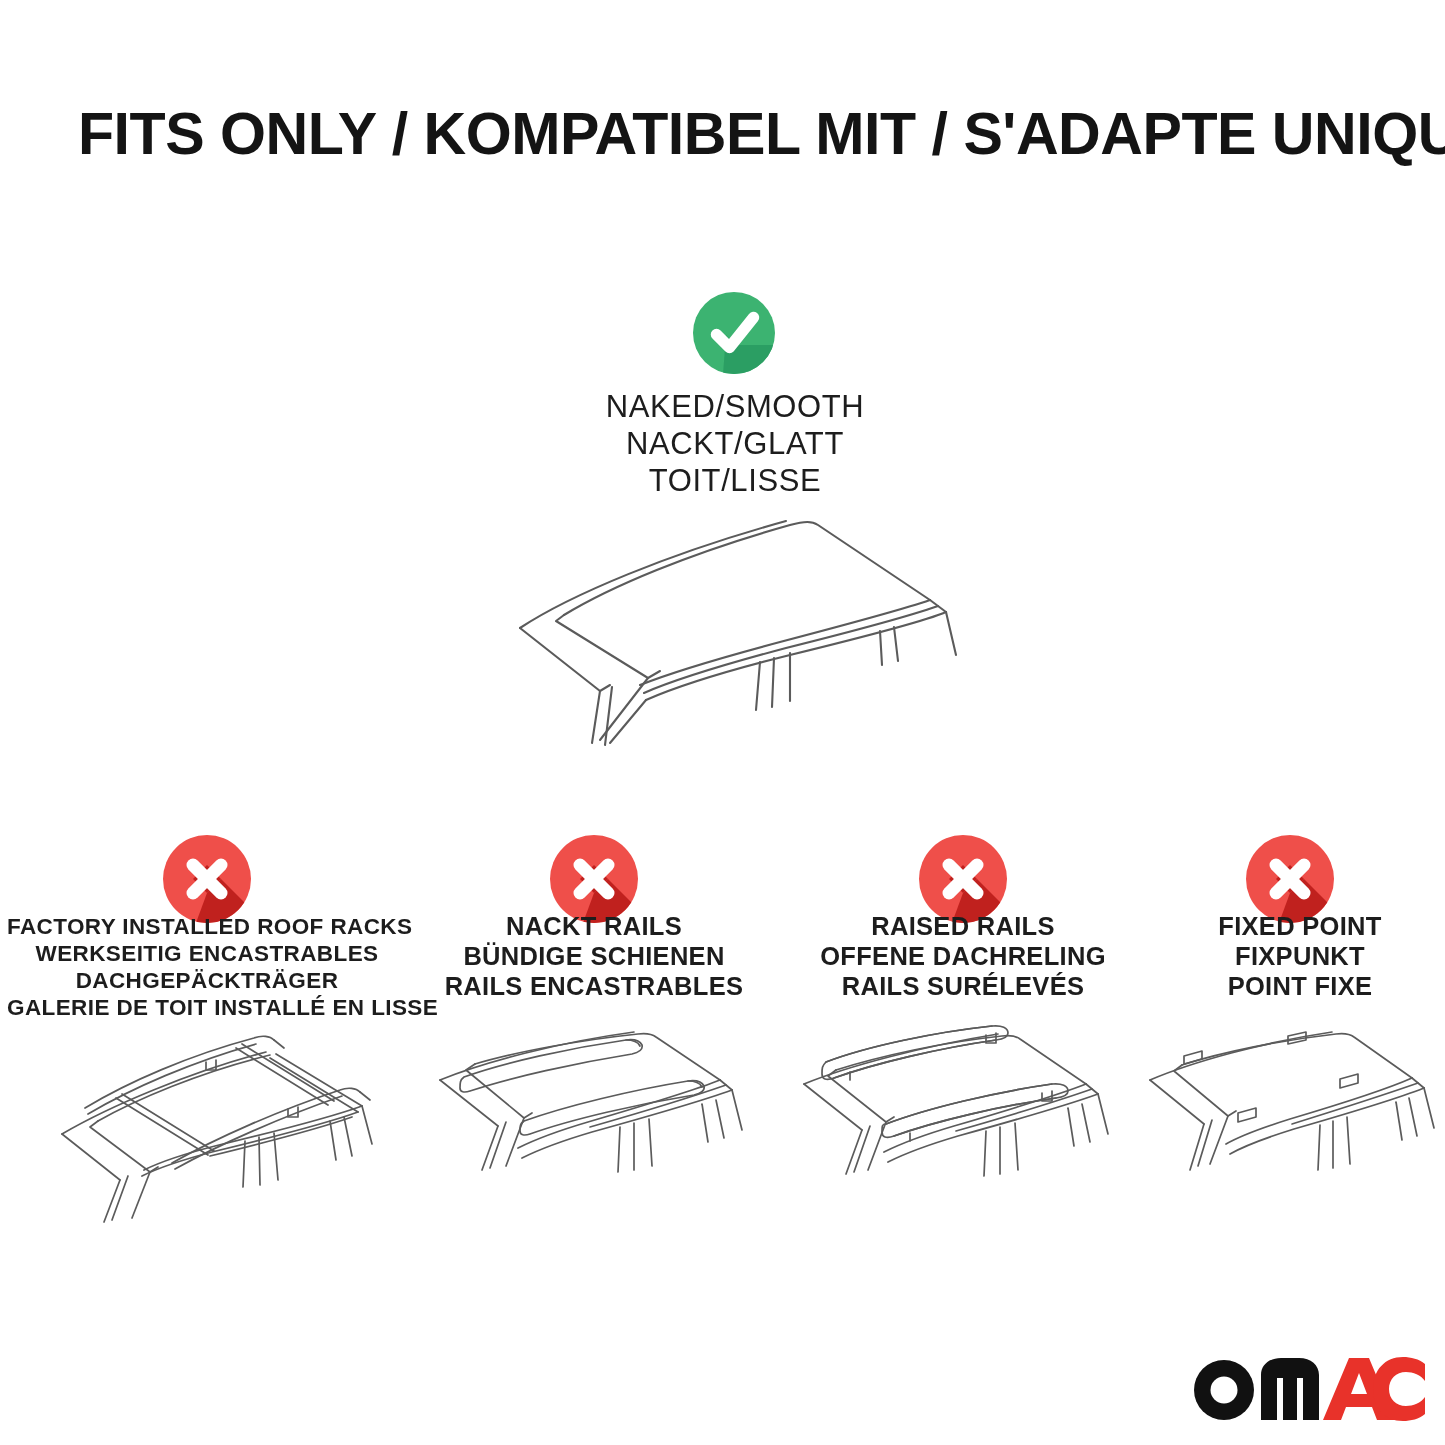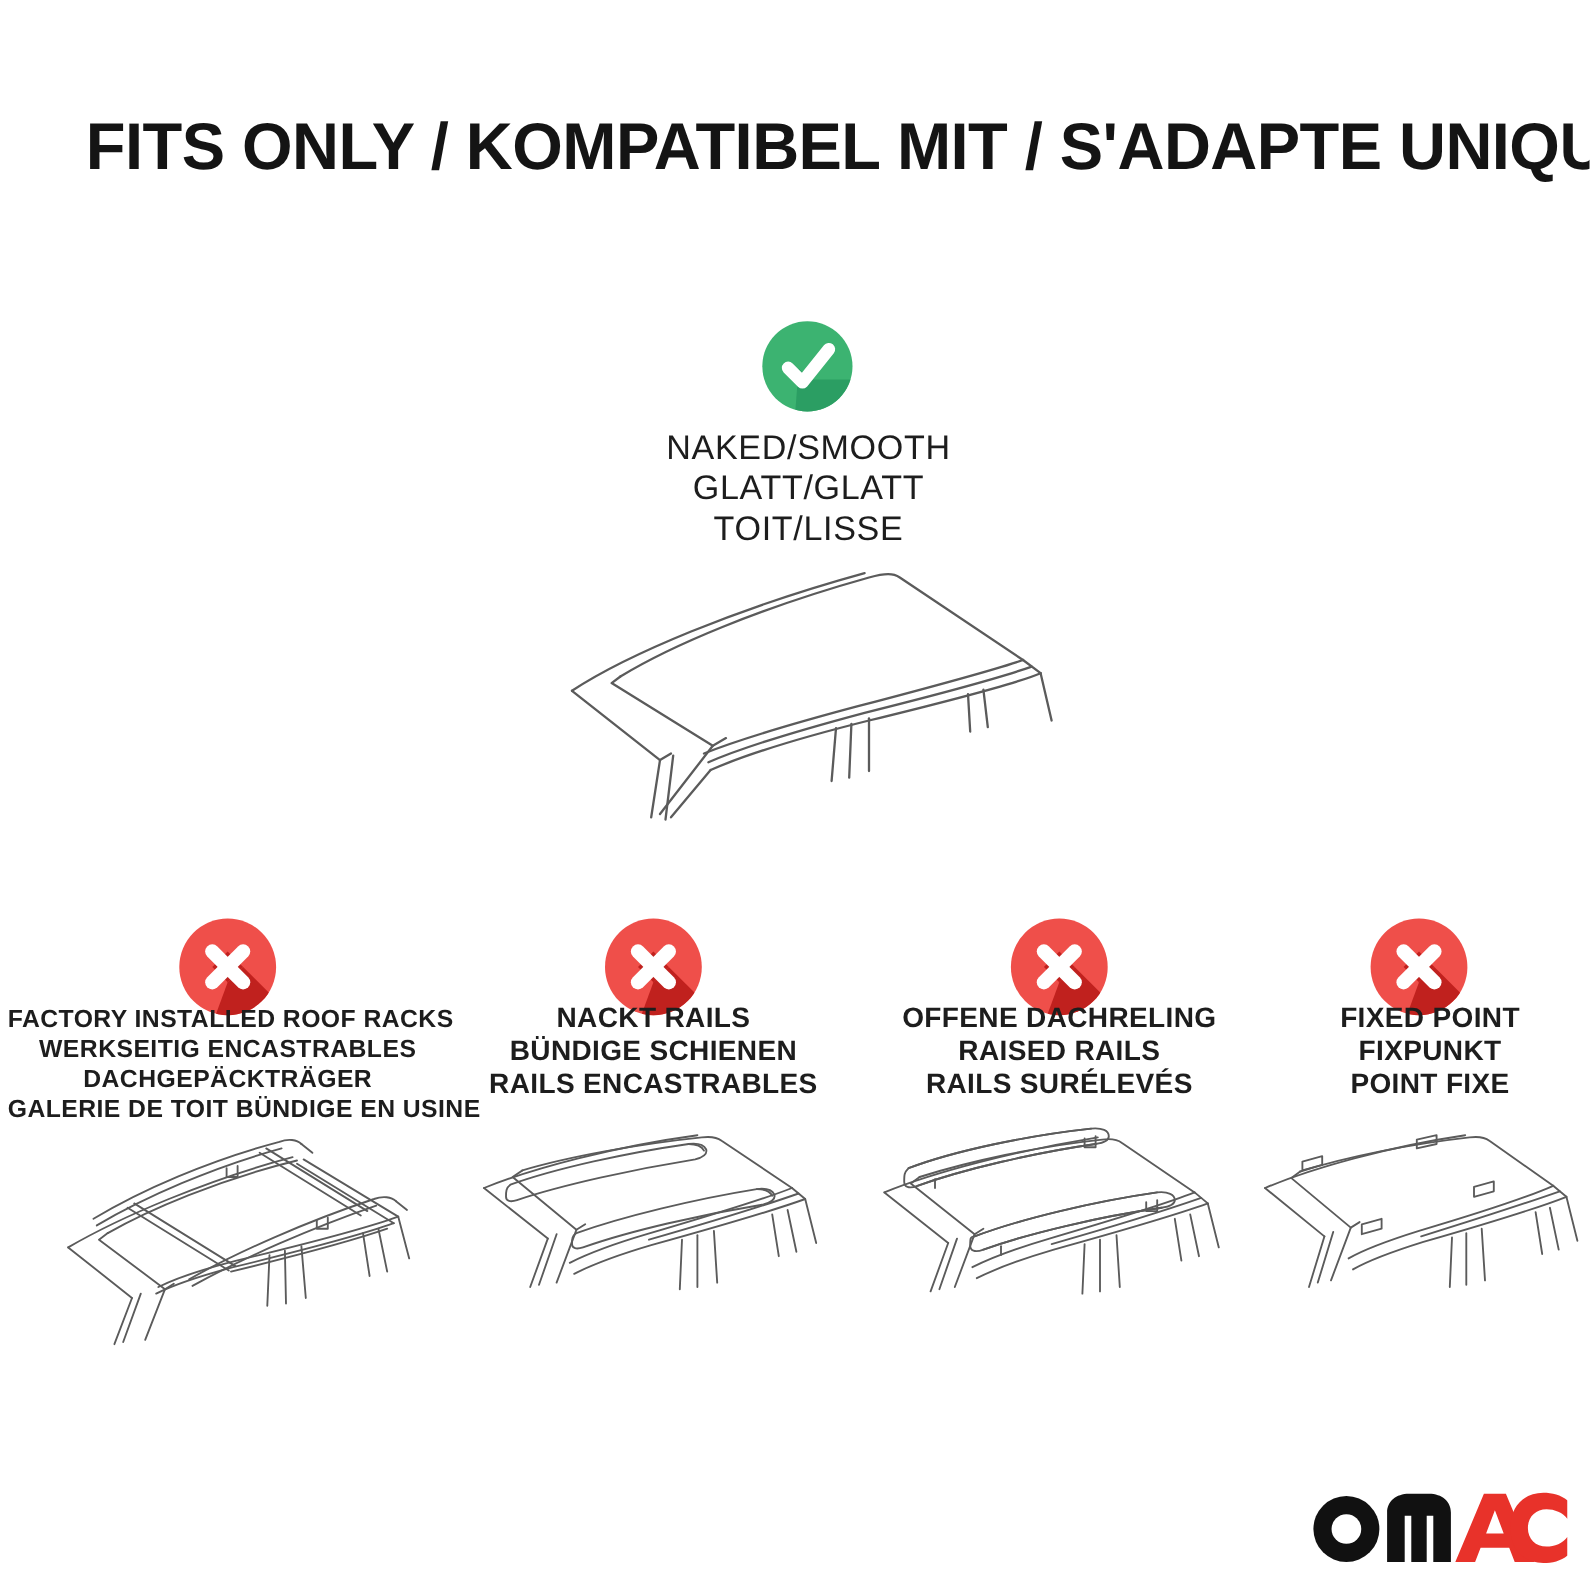--- a/index.html
+++ b/index.html
@@ -88,21 +88,21 @@
       <circle cx="42" cy="42" r="41" fill="#3cb371"></circle>
       <g clip-path="url(#ckclip)">
         <path d="M34 44 L44 54 L92 54 L92 96 L30 96 Z" fill="#2a9d62" opacity="0.95"></path>
       </g>
       <path d="M24.5 43.5 L37.5 56.5 L61.5 26.5" fill="none" stroke="#ffffff" stroke-width="11.5" stroke-linecap="round" stroke-linejoin="round"></path>
     </svg>
   </div>
 
   <div class="label label-ok" style="left:475px; top:388px; width:520px;">
     <span class="ln">NAKED/SMOOTH</span>
-    <span class="ln">GLATT/GLATT</span>
+    <span class="ln">NACKT/GLATT</span>
     <span class="ln">TOIT/LISSE</span>
   </div>
 
   <div class="art" style="left:460px; top:495px;">
     <svg width="540" height="255" viewBox="0 0 540 255">
       <g fill="none" stroke="#5b5b5b" stroke-width="2.1" stroke-linecap="round" stroke-linejoin="round">
 
         <path d="M104 120 C150 92 230 58 330 30 C345 26 352 26 358 30 L470 105"></path>
         <path d="M470 105 L486 117"></path>
         <path d="M60 133 C110 100 210 58 326 26"></path>
@@ -146,21 +146,21 @@
         <line x1="30" y1="30" x2="58" y2="58"></line>
         <line x1="58" y1="30" x2="30" y2="58"></line>
       </g>
     </svg>
   </div>
 
   <div class="label label-sm" style="left:7px; top:913px; width:400px;">
     <span class="ln">FACTORY INSTALLED ROOF RACKS</span>
     <span class="ln">WERKSEITIG ENCASTRABLES</span>
     <span class="ln">DACHGEPÄCKTRÄGER</span>
-    <span class="ln">GALERIE DE TOIT BÜNDIGE EN USINE</span>
+    <span class="ln">GALERIE DE TOIT INSTALLÉ EN LISSE</span>
   </div>
 
   <div class="art" style="left:40px; top:1022px;">
     <svg width="360" height="220" viewBox="0 0 360 220">
       <g fill="none" stroke="#5b5b5b" stroke-width="1.7" stroke-linecap="round" stroke-linejoin="round">
 
         <path d="M58 99 C95 78 160 50 230 33"></path>
         <path d="M22 112 C70 84 150 50 226 30"></path>
         <path d="M58 99 L50 105 L110 150 L118 145"></path>
         <path d="M22 112 L80 158"></path>
@@ -269,22 +269,22 @@
         <path d="M58 44 L110 96 L30 96 L44 58 Z" fill="#c0211e"></path>
       </g>
       <g stroke="#ffffff" stroke-width="13" stroke-linecap="round">
         <line x1="30" y1="30" x2="58" y2="58"></line>
         <line x1="58" y1="30" x2="30" y2="58"></line>
       </g>
     </svg>
   </div>
 
   <div class="label label-md" style="left:773px; top:911px; width:380px;">
+    <span class="ln">RAISED RAILS</span>
     <span class="ln">OFFENE DACHRELING</span>
-    <span class="ln">RAISED RAILS</span>
     <span class="ln">RAILS SURÉLEVÉS</span>
   </div>
 
   <div class="art" style="left:790px; top:1022px;">
     <svg width="360" height="220" viewBox="0 0 360 220">
       <g fill="none" stroke="#5b5b5b" stroke-width="1.7" stroke-linecap="round" stroke-linejoin="round">
         <path d="M46 48 C90 34 154 20 212 14 C220 13 226 14 230 17 L296 62"></path>
         <path d="M14 62 C58 44 134 24 208 12"></path>
         <path d="M46 48 L38 54 L96 100 L104 95"></path>
         <path d="M14 62 L72 108"></path>

